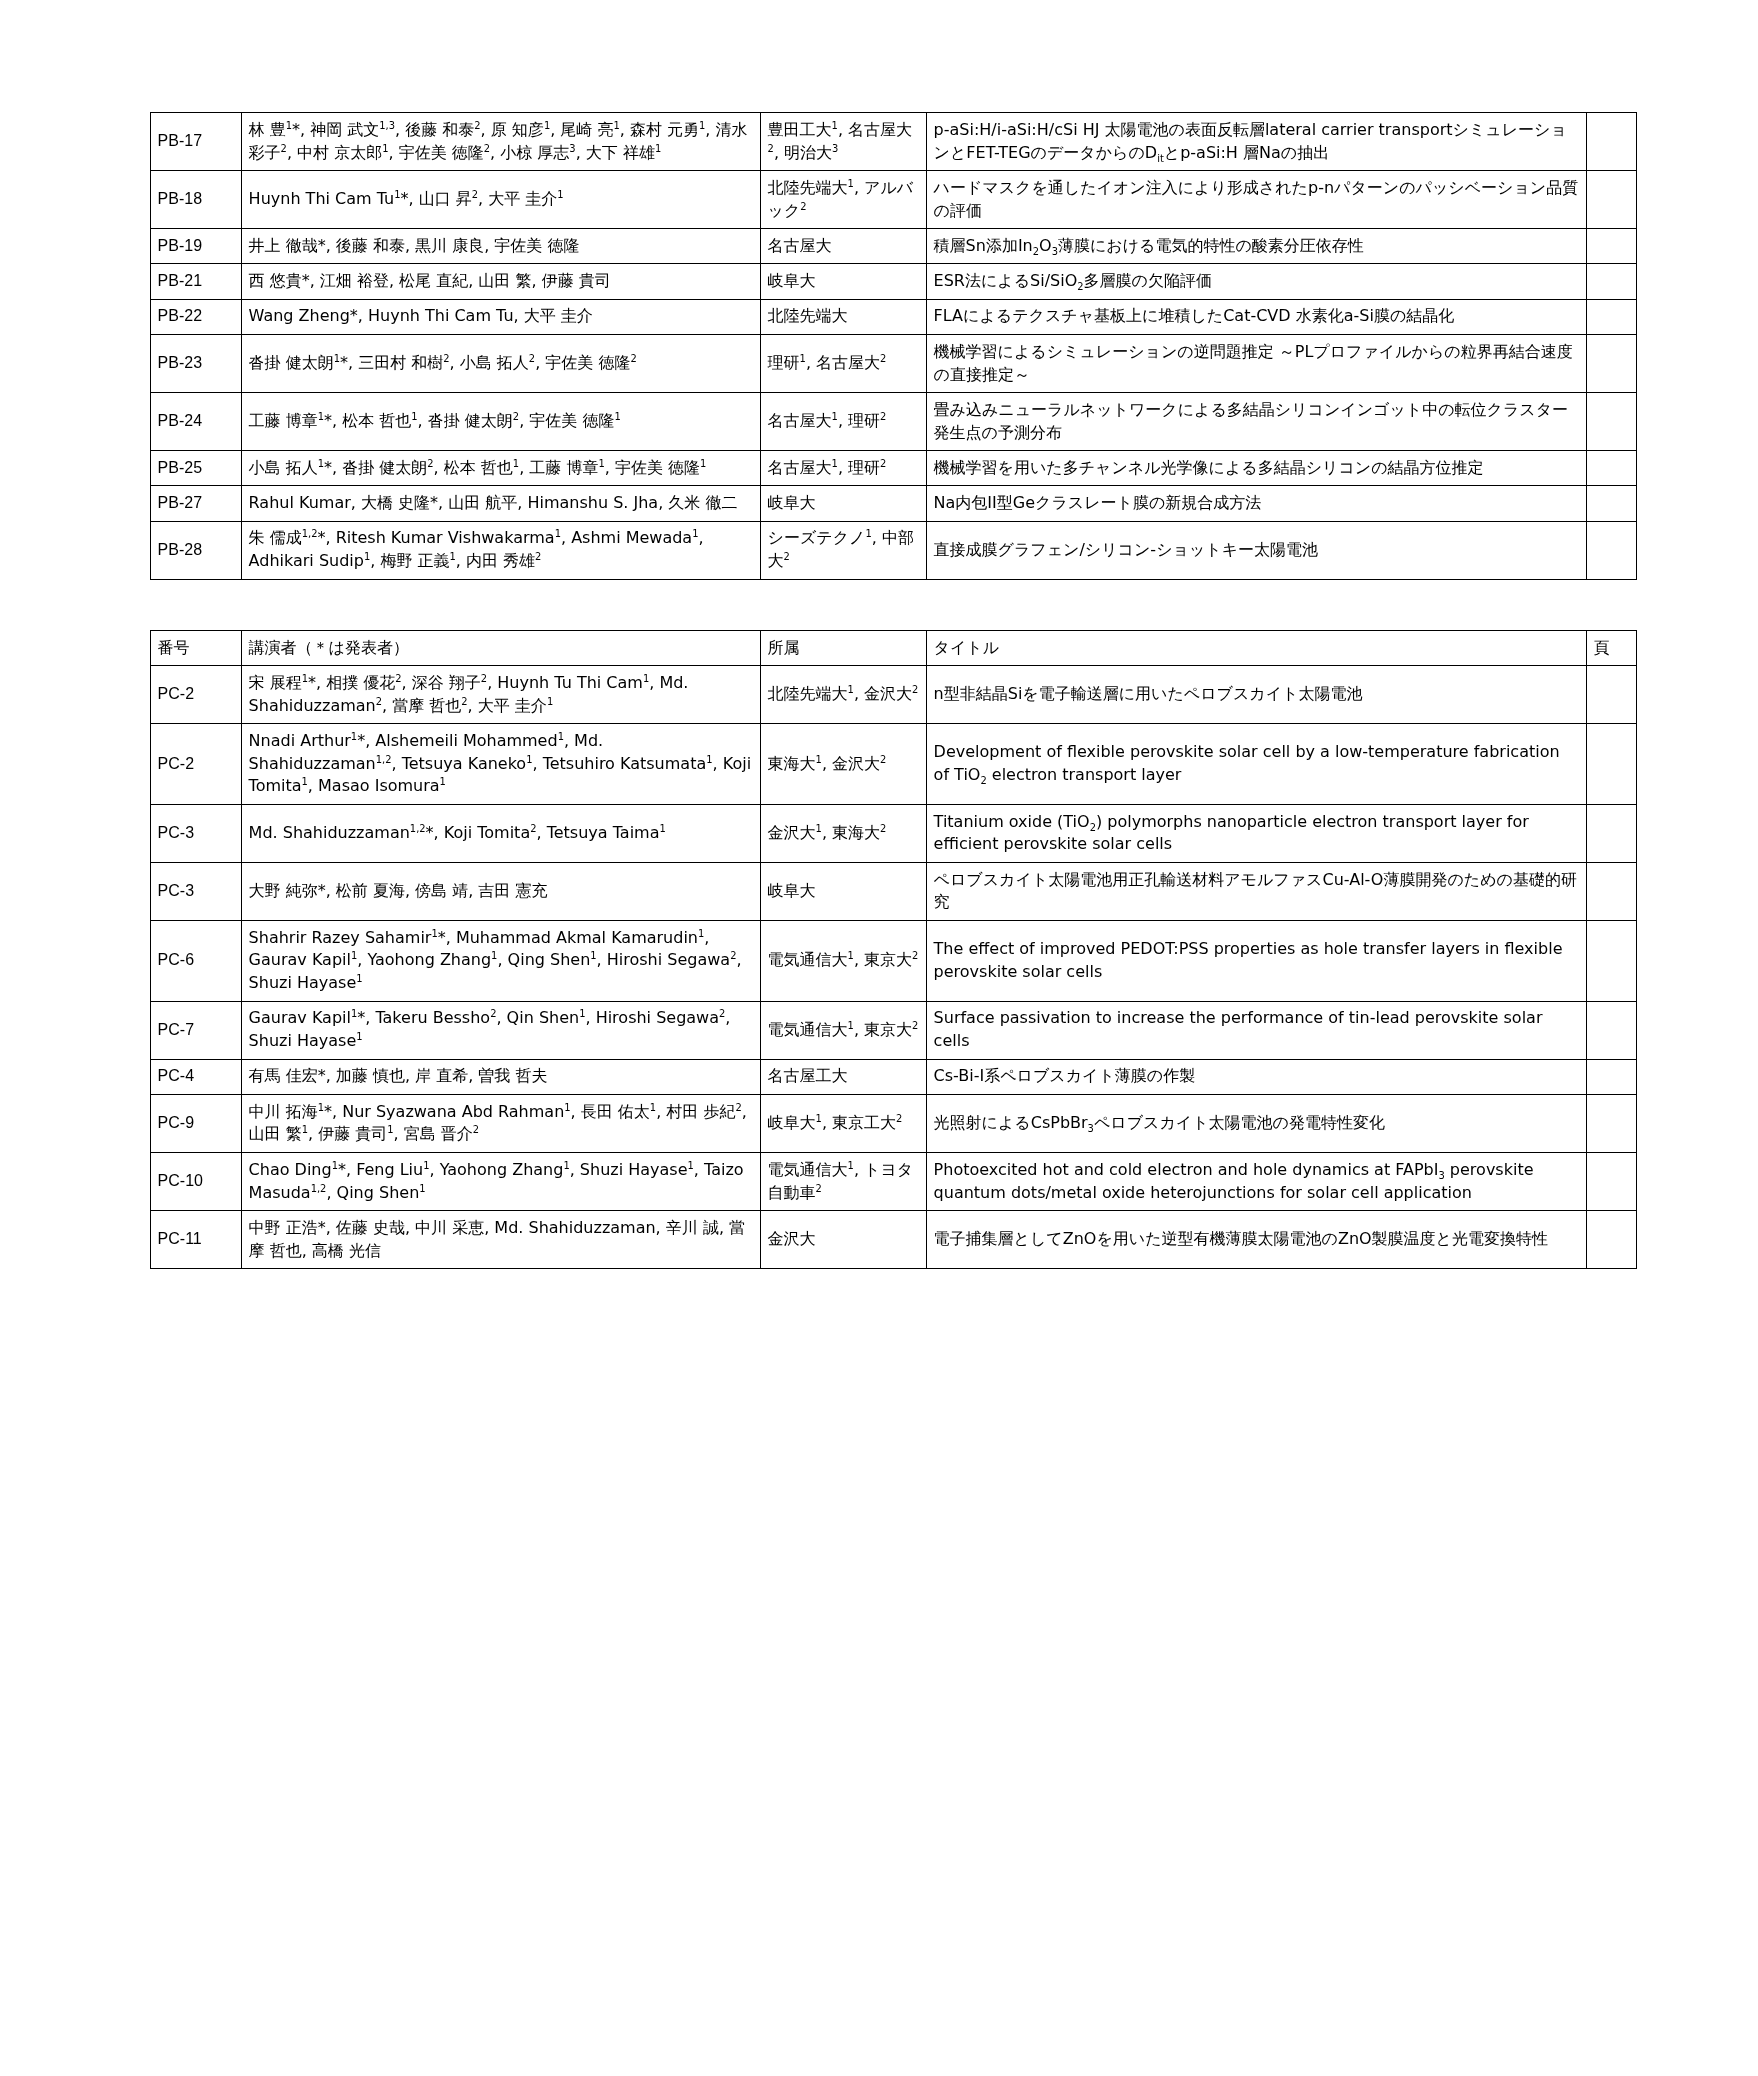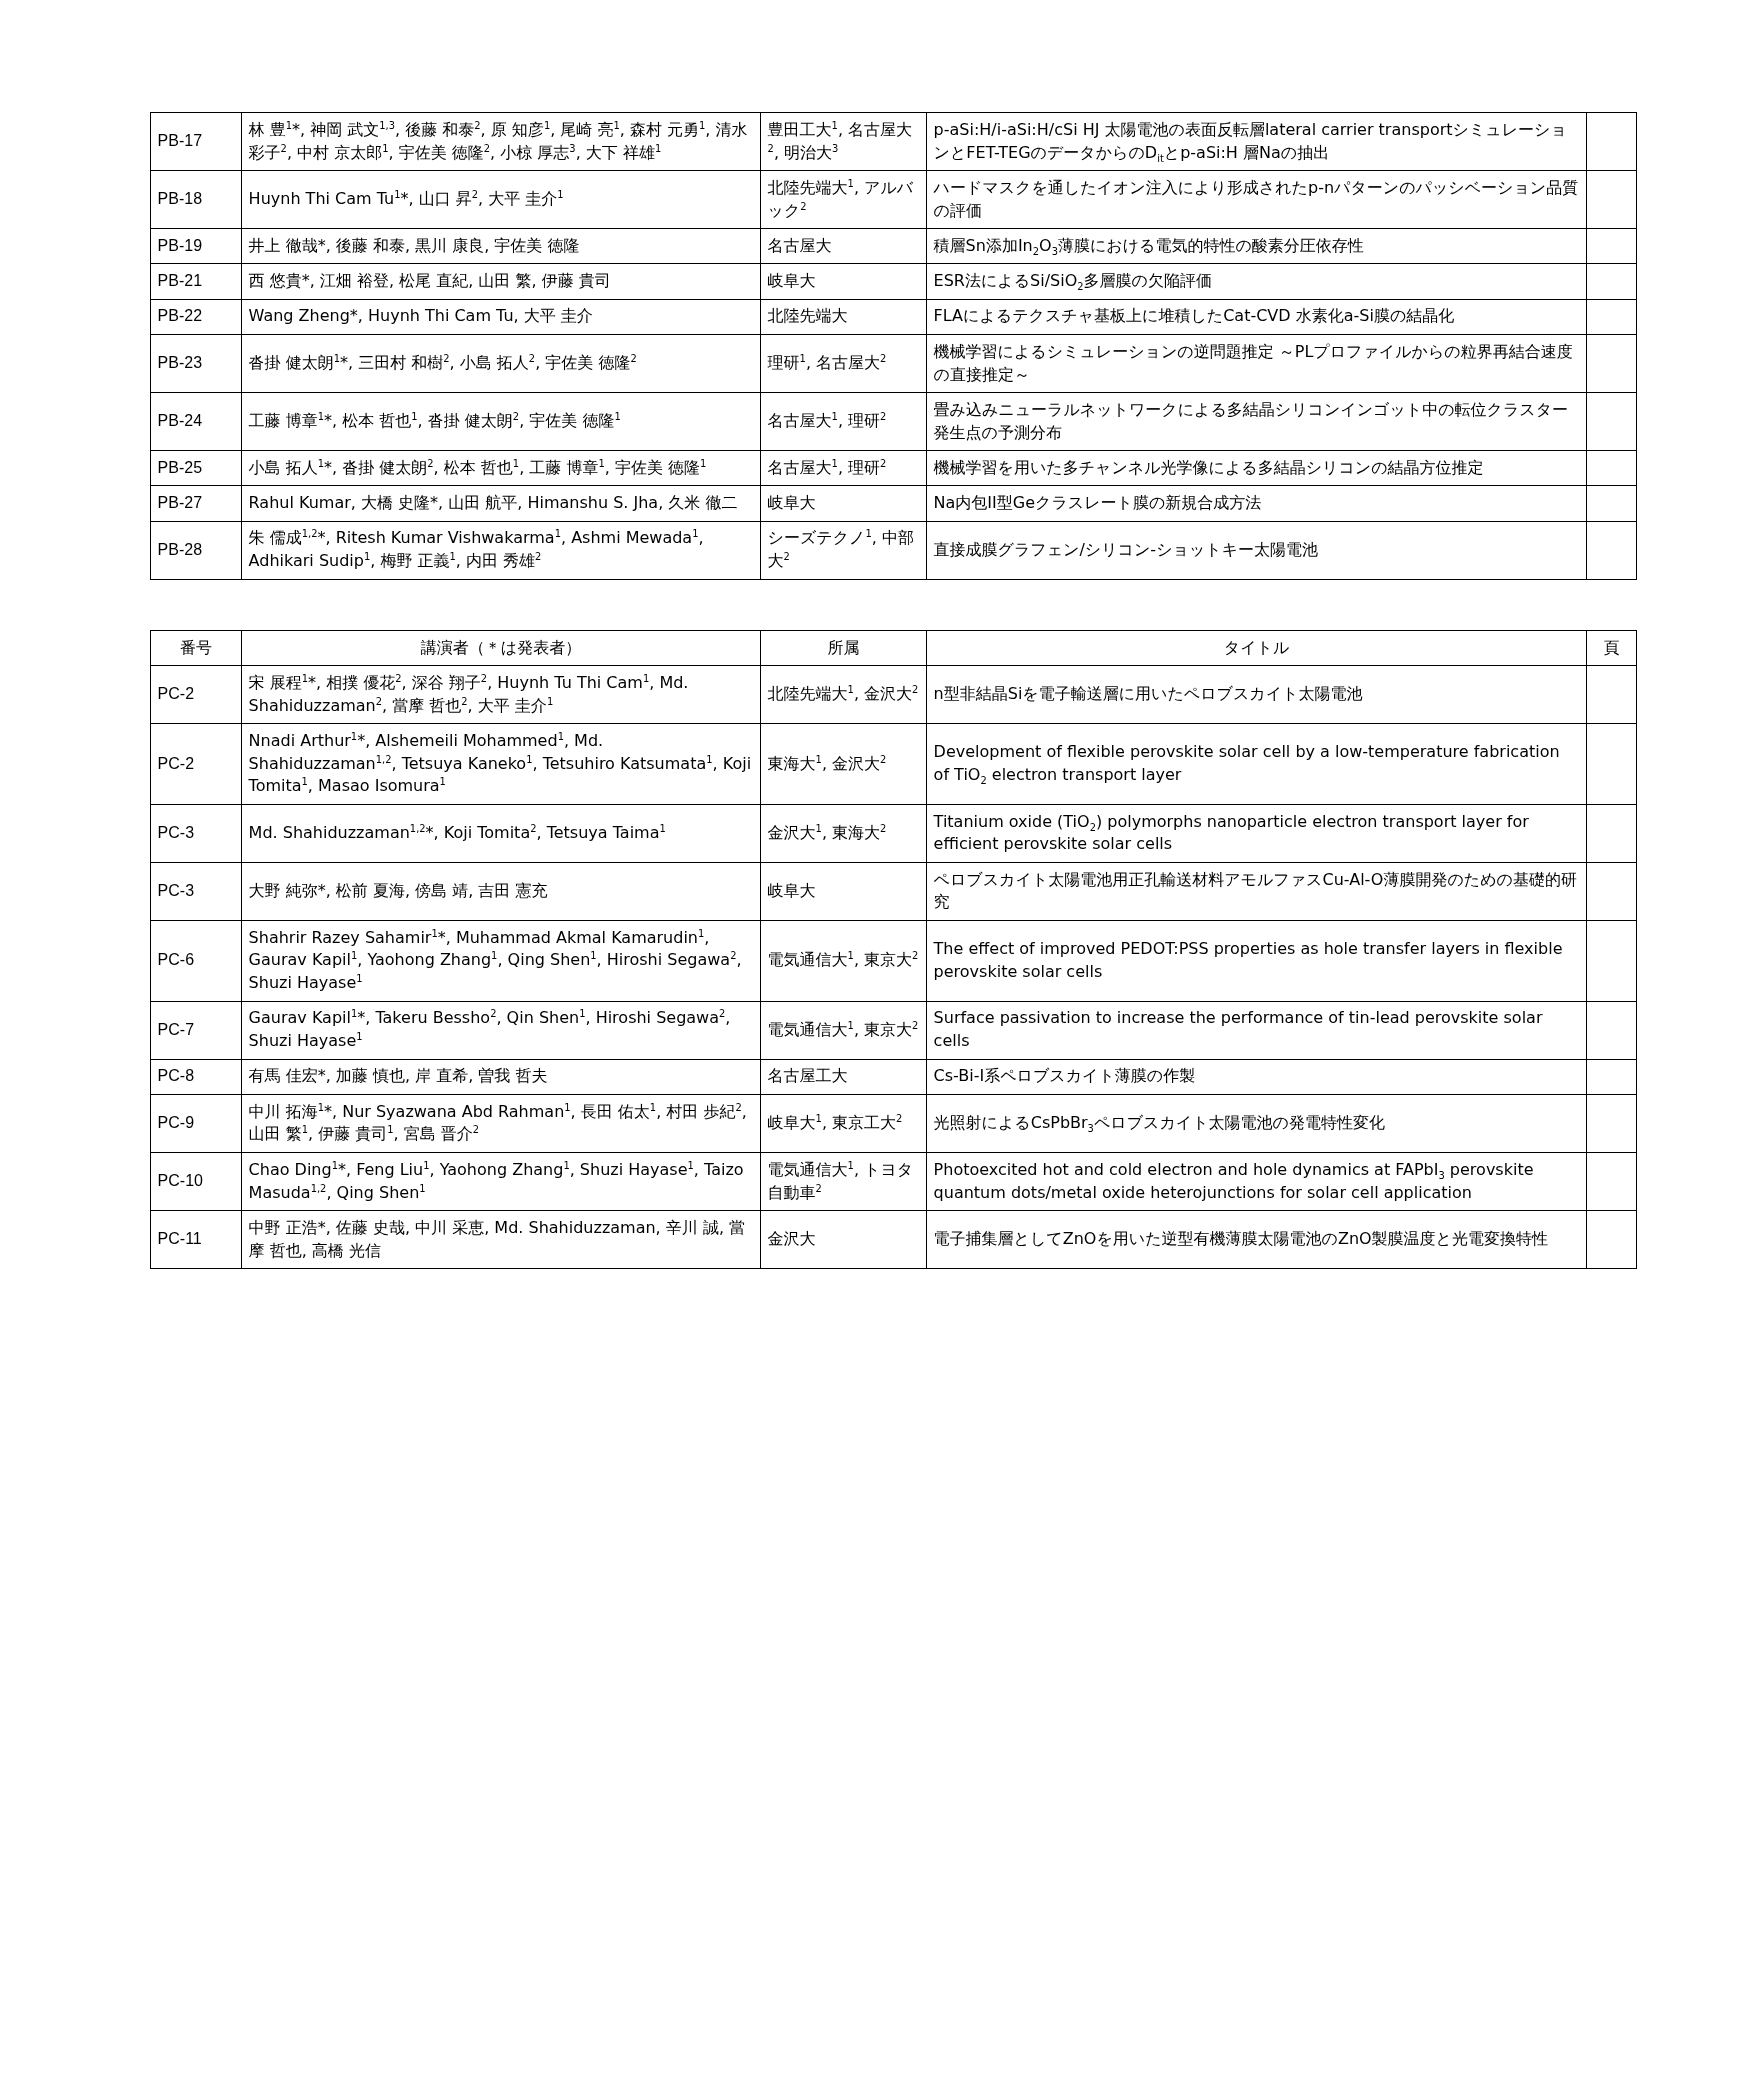--- a/index.html
+++ b/index.html
@@ -42,21 +42,21 @@
     font-size: 16.6px;
     white-space: nowrap;
   }
   td.auth, td.aff, td.title {
     text-align: left;
   }
   td.aff { }
   td.page { }
 
   th.hd {
-    text-align: center;
+    text-align: left;
     font-size: 16.6px;
     padding: 4.2px 2.5px;
   }
 
   .sec-title {
     font-size: 19.5px;
     font-weight: bold;
     margin: 46px 0 6.6px 0;
     letter-spacing: 0.2px;
   }
@@ -219,21 +219,21 @@
           <td class="page">&nbsp;</td>
         </tr>
         <tr>
           <td class="num">PC-7</td>
           <td class="auth jp">Gaurav Kapil<sup>1</sup>*, Takeru Bessho<sup>2</sup>, Qin Shen<sup>1</sup>, Hiroshi Segawa<sup>2</sup>, Shuzi Hayase<sup>1</sup></td>
           <td class="aff jp">電気通信大<sup>1</sup>, 東京大<sup>2</sup></td>
           <td class="title jp">Surface passivation to increase the performance of tin-lead perovskite solar cells</td>
           <td class="page">&nbsp;</td>
         </tr>
         <tr>
-          <td class="num">PC-8</td>
+          <td class="num">PC-4</td>
           <td class="auth jp">有馬 佳宏*, 加藤 慎也, 岸 直希, 曽我 哲夫</td>
           <td class="aff jp">名古屋工大</td>
           <td class="title jp">Cs-Bi-I系ペロブスカイト薄膜の作製</td>
           <td class="page">&nbsp;</td>
         </tr>
         <tr>
           <td class="num">PC-9</td>
           <td class="auth jp">中川 拓海<sup>1</sup>*, Nur Syazwana Abd Rahman<sup>1</sup>, 長田 佑太<sup>1</sup>, 村田 歩紀<sup>2</sup>, 山田 繁<sup>1</sup>, 伊藤 貴司<sup>1</sup>, 宮島 晋介<sup>2</sup></td>
           <td class="aff jp">岐阜大<sup>1</sup>, 東京工大<sup>2</sup></td>
           <td class="title jp">光照射によるCsPbBr<sub>3</sub>ペロブスカイト太陽電池の発電特性変化</td>

